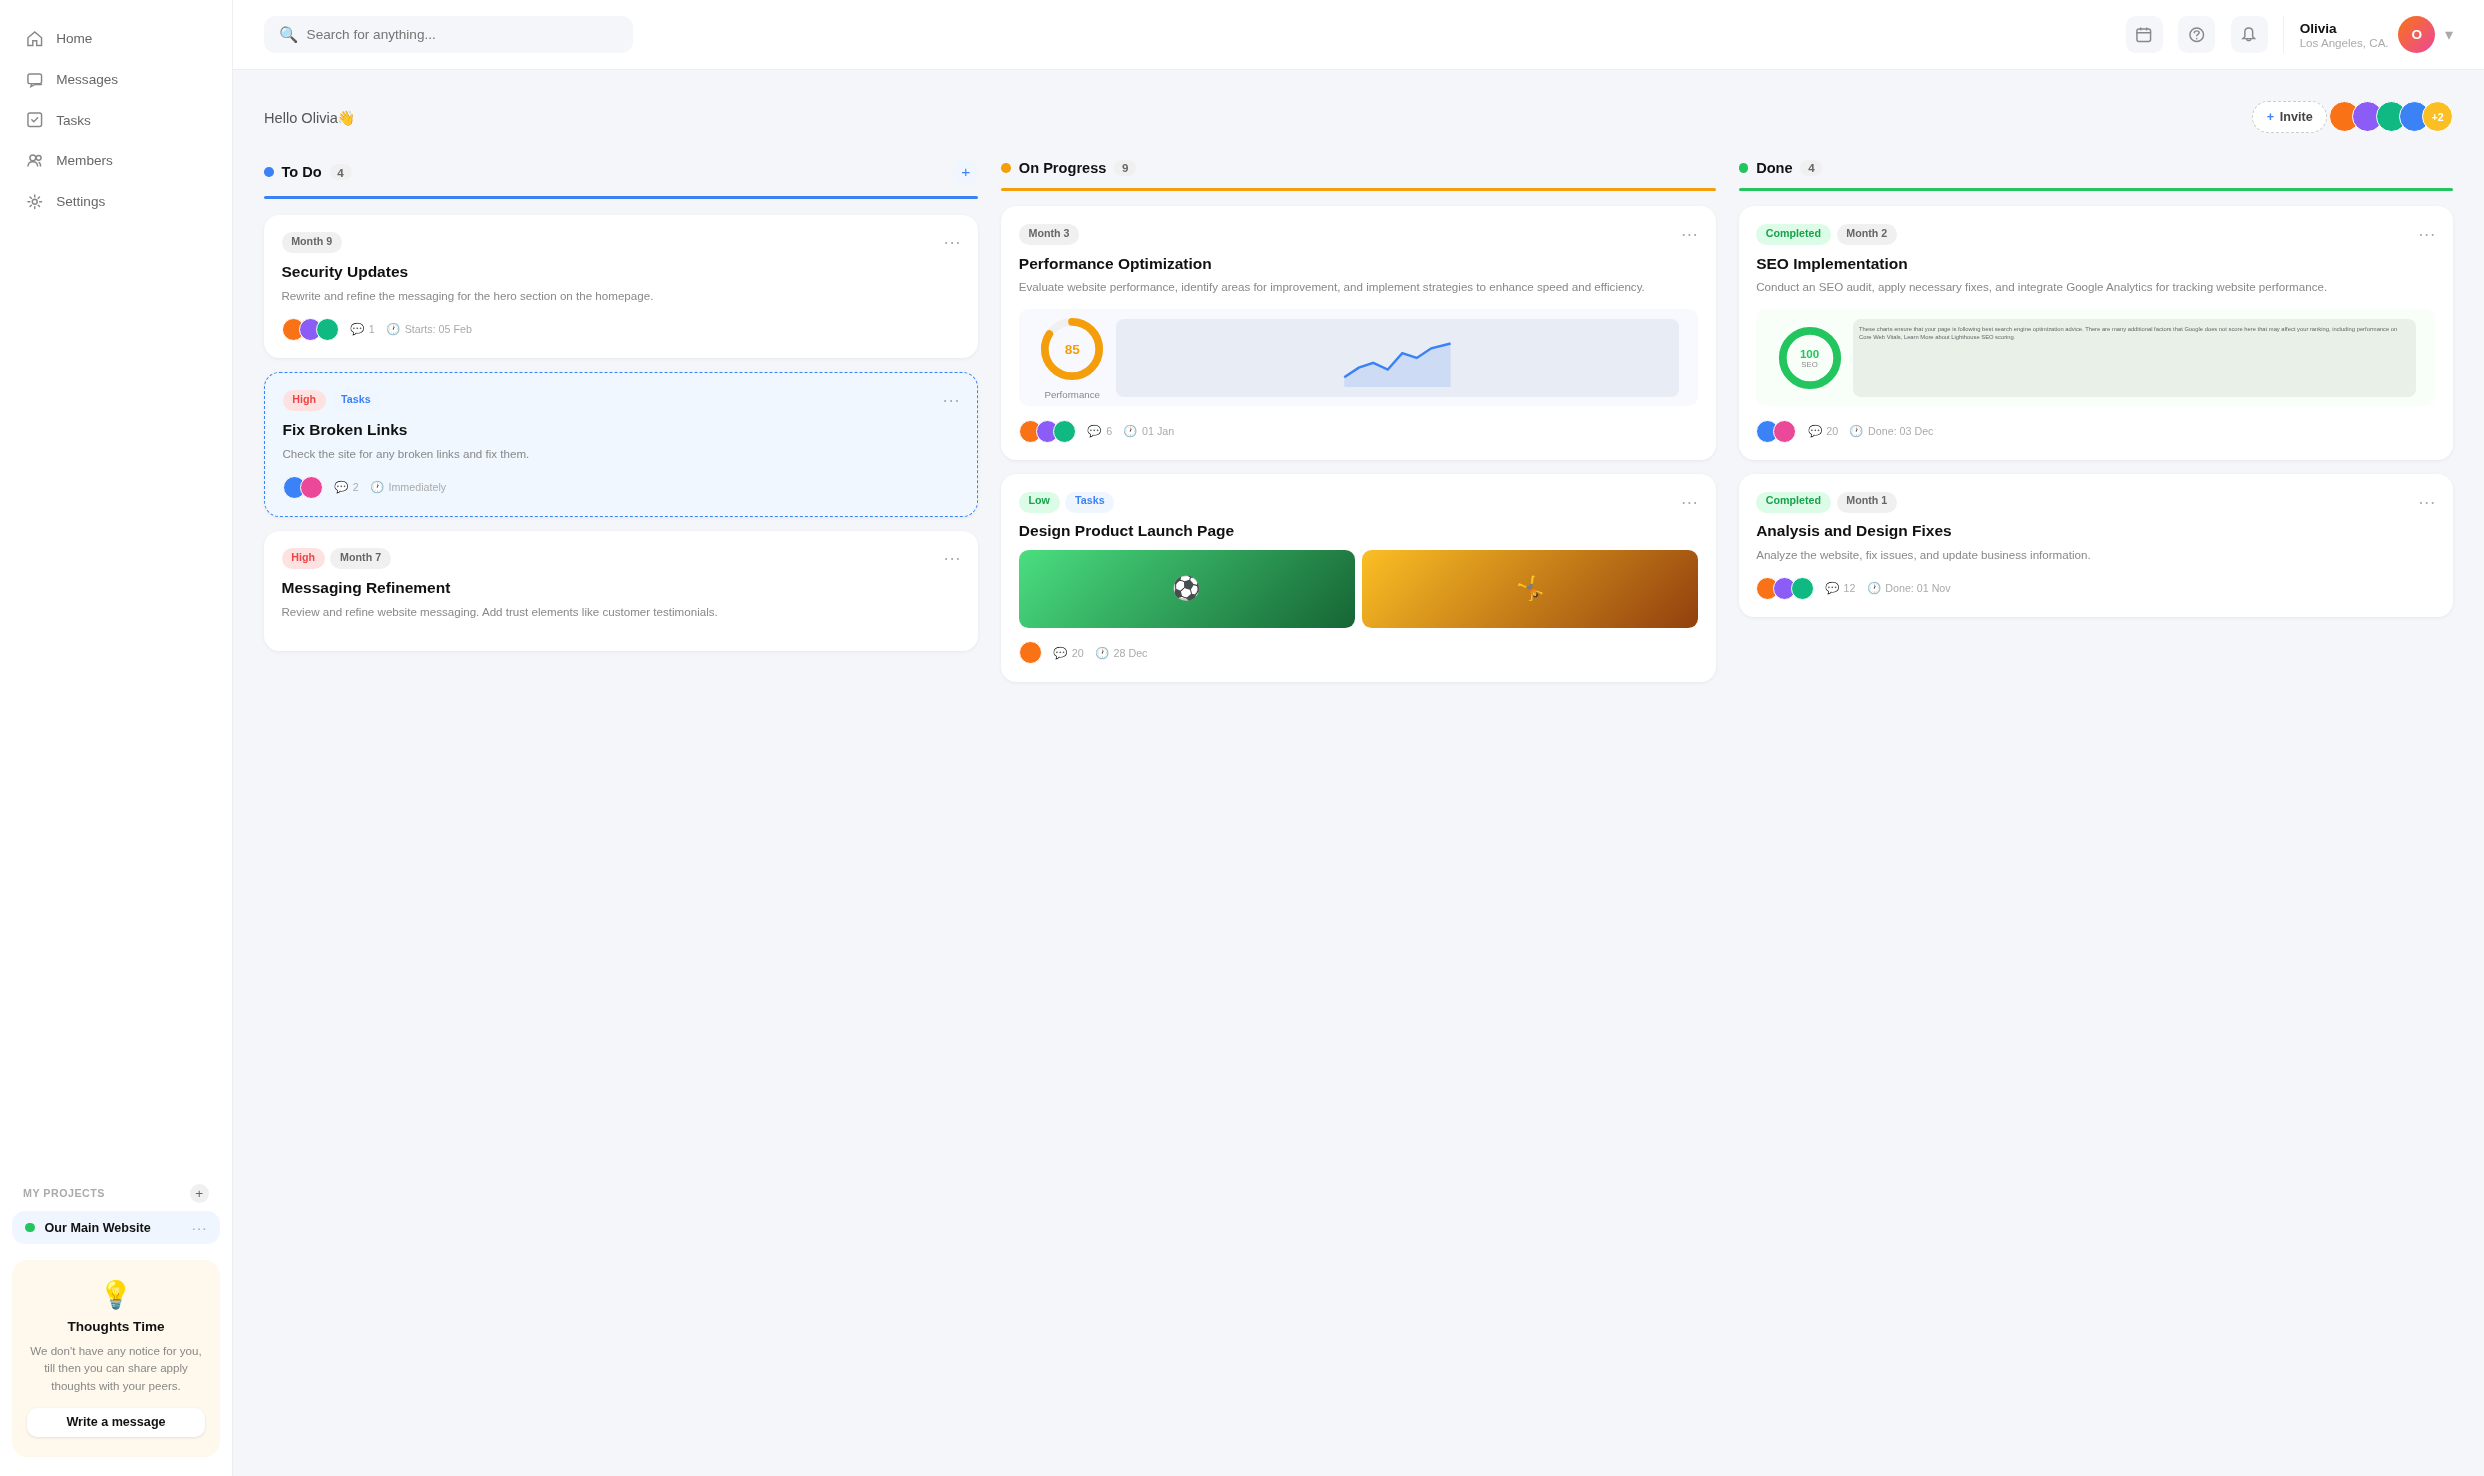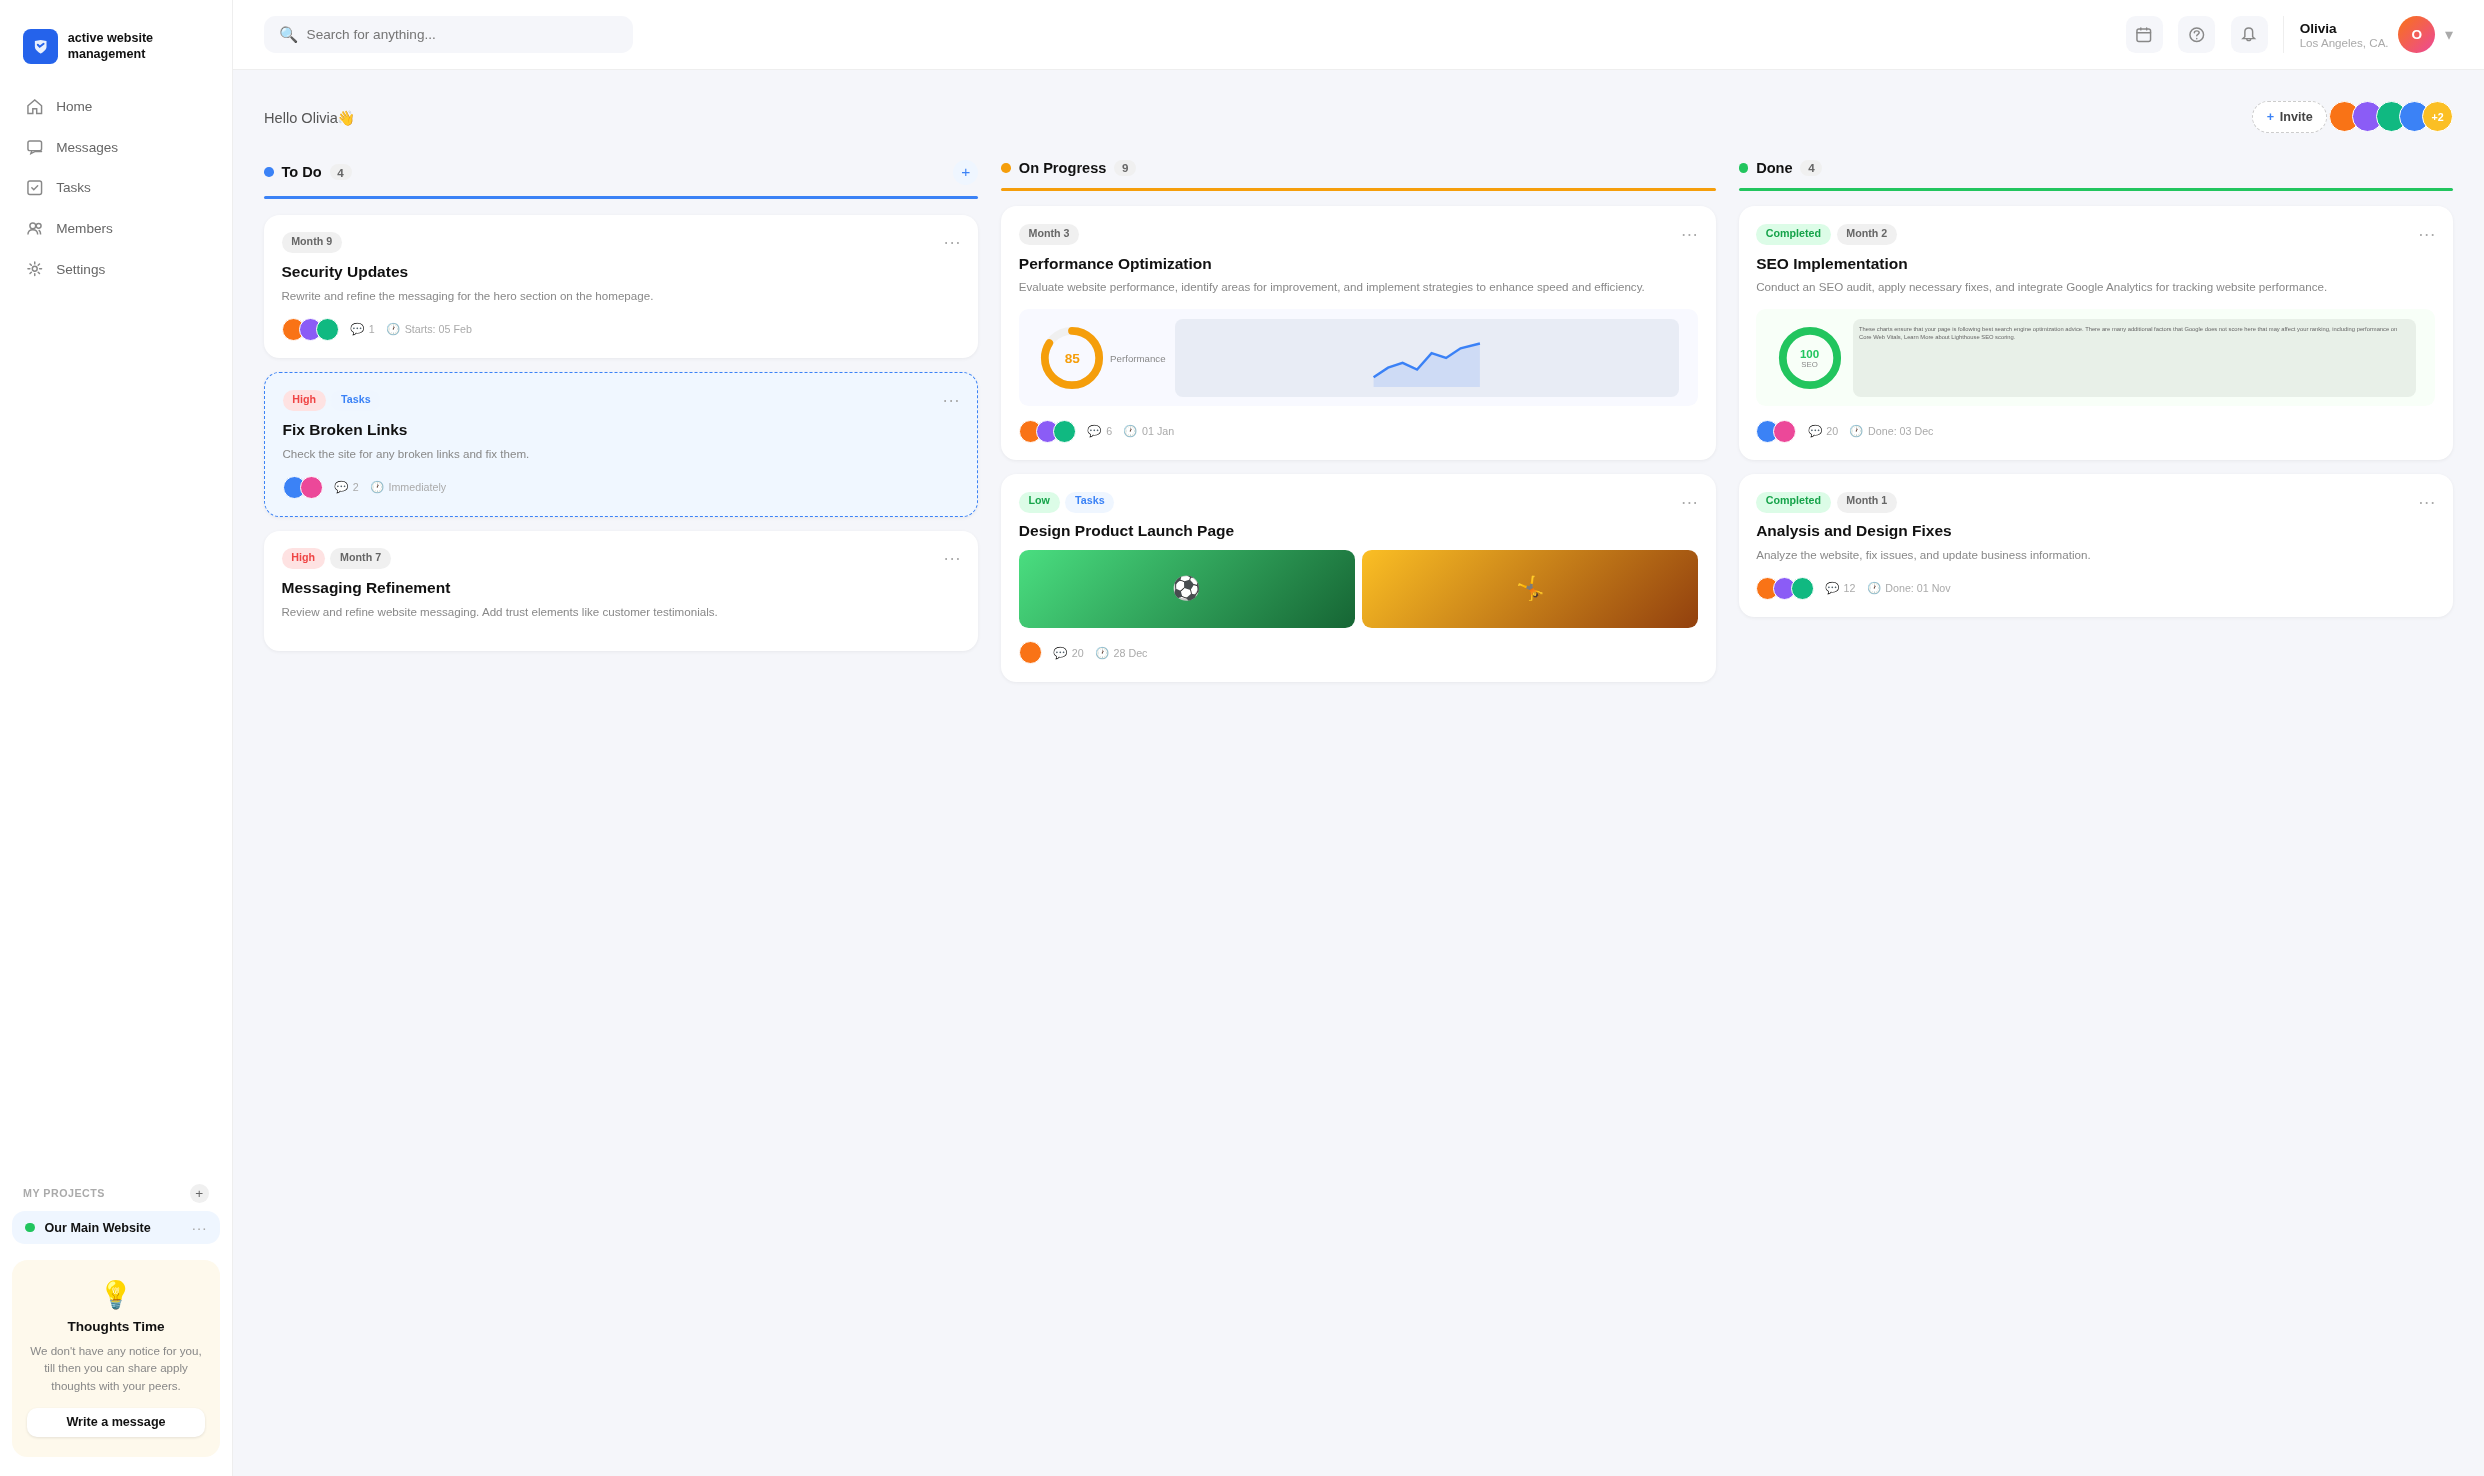--- a/index.html
+++ b/index.html
@@ -94,46 +94,34 @@
     .as-2 { background: #8b5cf6; }
     .as-3 { background: #10b981; }
     .as-4 { background: #3b82f6; }
     .as-5 { background: #ec4899; }
     .card-meta { display: flex; align-items: center; gap: 3.9px; font-size: 10.7px; color: #aaa; }
     .card-meta-icon { font-size: 11.6px; }
 
     .card-visual { background: #f5f6fa; border-radius: 9.7px; overflow: hidden; margin: 9.7px 0 13.6px; display: flex; align-items: center; justify-content: center; height: 97px; position: relative; }
 
     
-    .gauge-container { display: flex; flex-direction: row; align-items: center; justify-content: center; width: 100%; height: 100%; gap: 3.9px; }
+    .gauge-container { display: flex; flex-direction: column; align-items: center; justify-content: center; width: 100%; height: 100%; gap: 3.9px; }
 
     
     .product-images { display: flex; gap: 7.8px; margin: 9.7px 0 13.6px; }
     .product-img { flex: 1; height: 78px; border-radius: 9.7px; overflow: hidden; }
     .product-img-1 { background: linear-gradient(135deg, #4ade80, #166534); display: flex; align-items: center; justify-content: center; font-size: 23px; }
     .product-img-2 { background: linear-gradient(135deg, #fbbf24, #92400e); display: flex; align-items: center; justify-content: center; font-size: 23px; }
   </style>
 </head>
 <body>
 
 <div class="app-container">
 
   <div class="sidebar">
-    <div class="sidebar-logo">
-      <div class="logo-icon">
-        <svg width="19.4" height="19.4" viewBox="0 0 20 20" fill="none">
-            <path d="M4 4L10 3L16 4V10C16 14 10 17 10 17C10 17 4 14 4 10V4Z" fill="white" opacity="0.9"></path>
-            <path d="M7 8L9 10L13 7" stroke="#2563eb" stroke-width="2" stroke-linecap="round"></path>
-          </svg>
-      </div>
-      <div class="logo-text">
-        <span>active website</span>
-        <span>management</span>
-      </div>
-    </div>
 
     <div class="nav-items">
       <div class="nav-item">
         <div class="nav-icon">
           <svg width="17.5" height="17.5" viewBox="0 0 18 18" fill="none">
               <path d="M2 8L9 2L16 8V16H11V11H7V16H2V8Z" stroke="#888" stroke-width="1.5" fill="none"></path>
             </svg>
         </div>
         <span>Home</span>
       </div>

